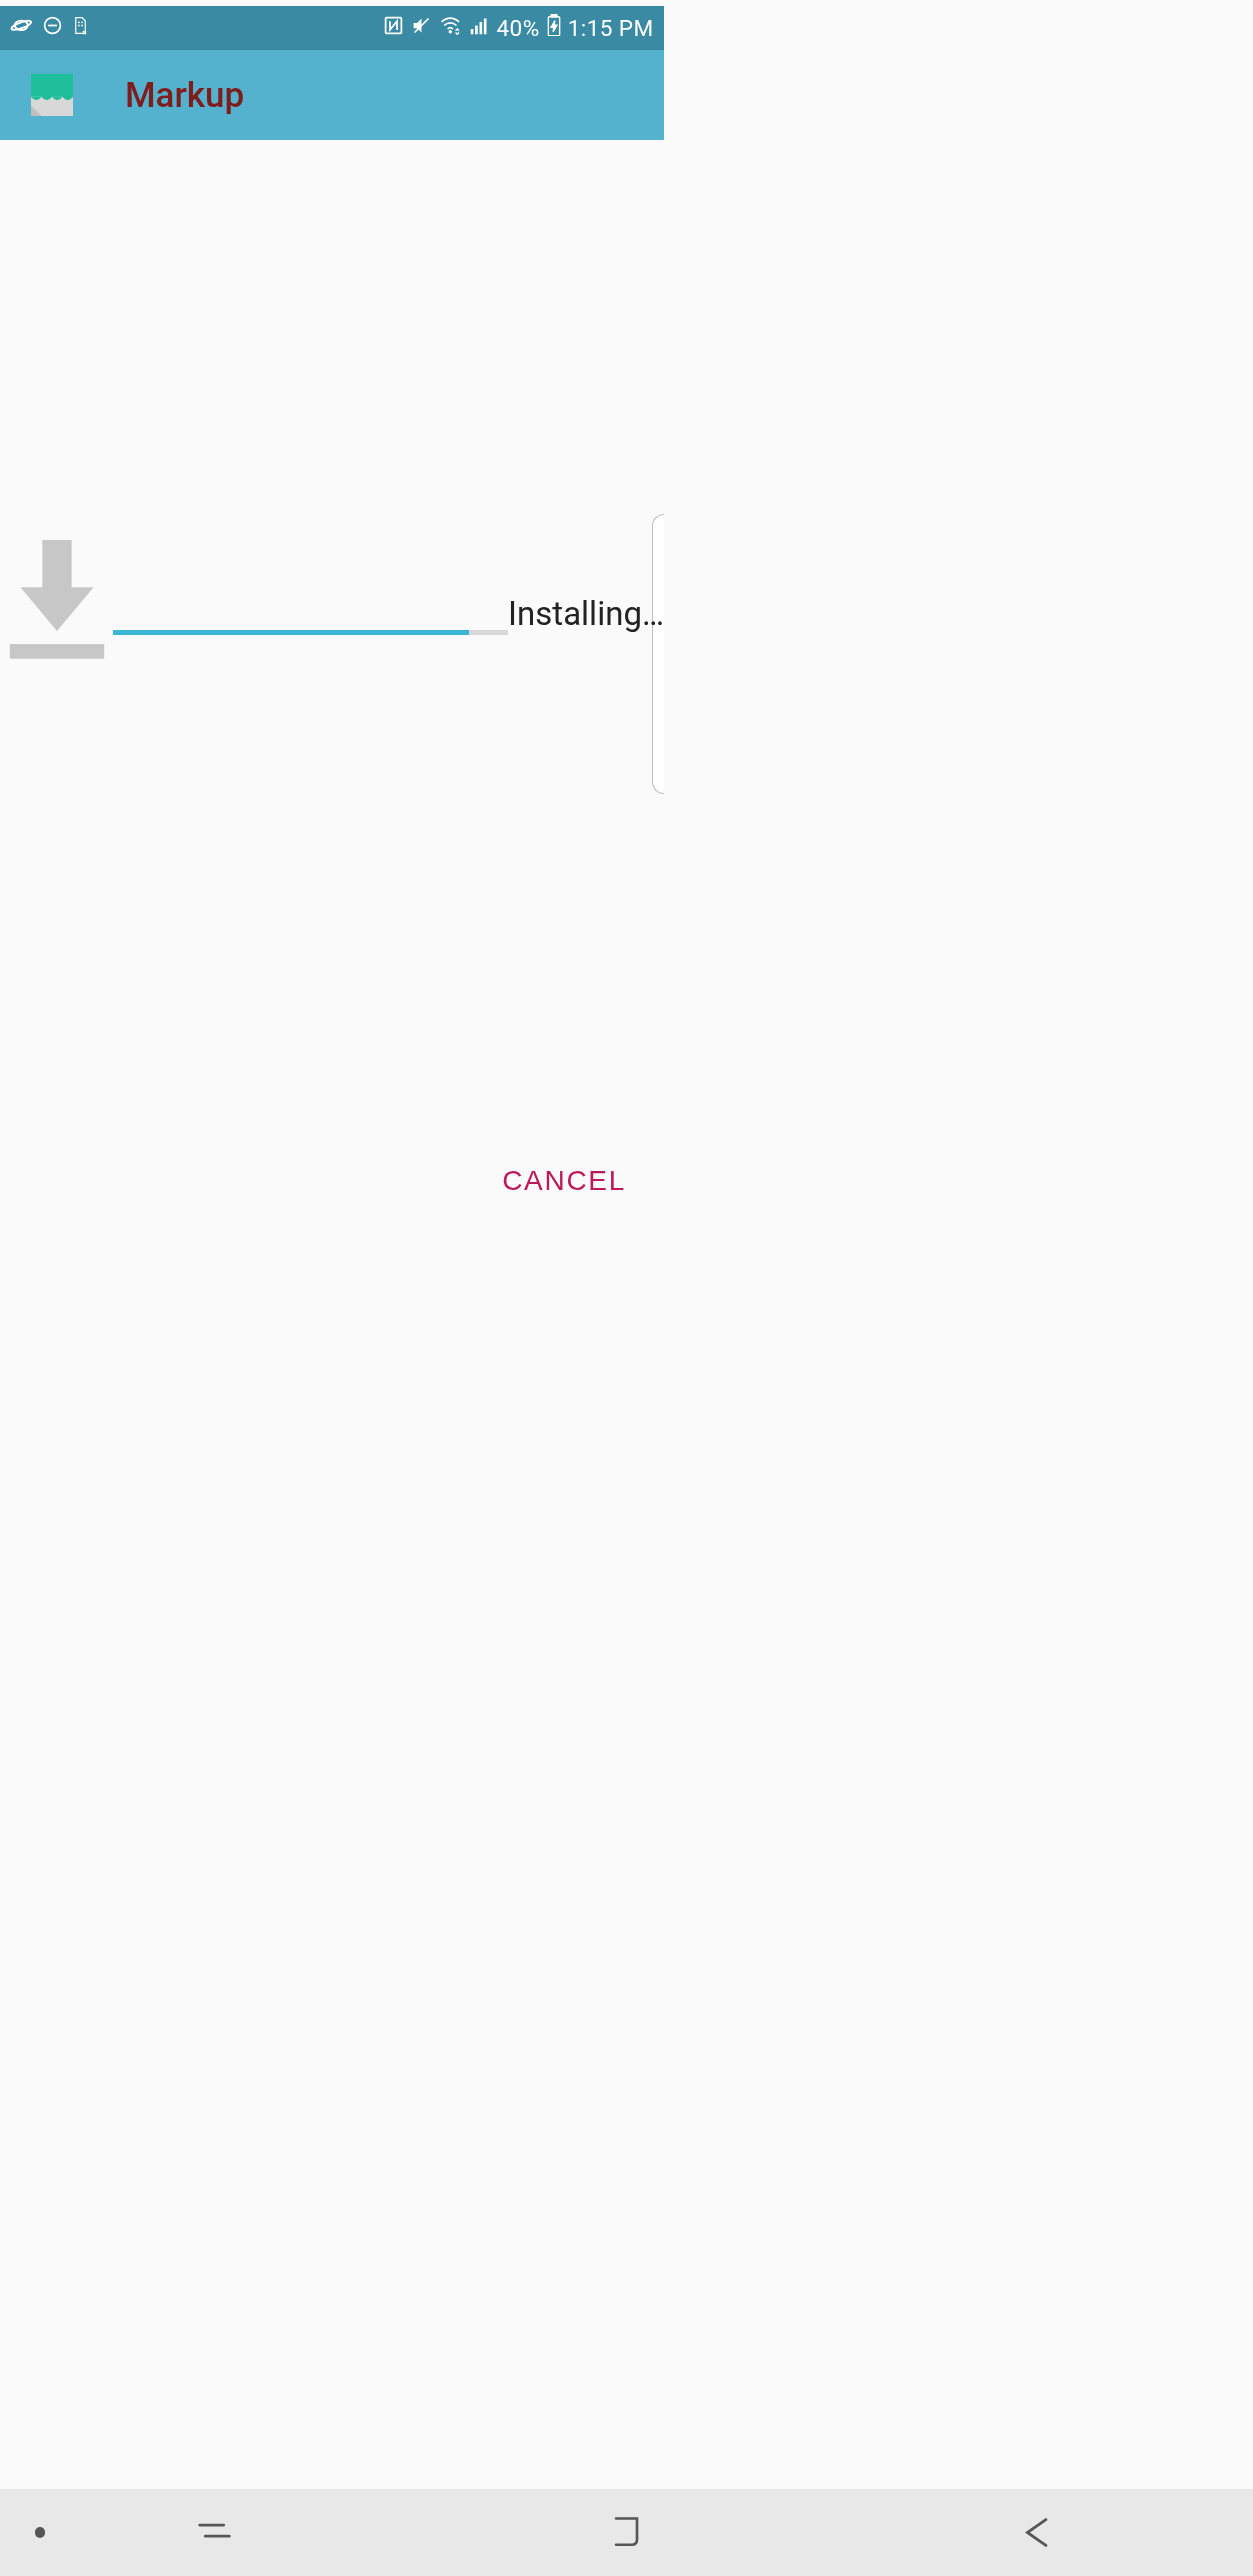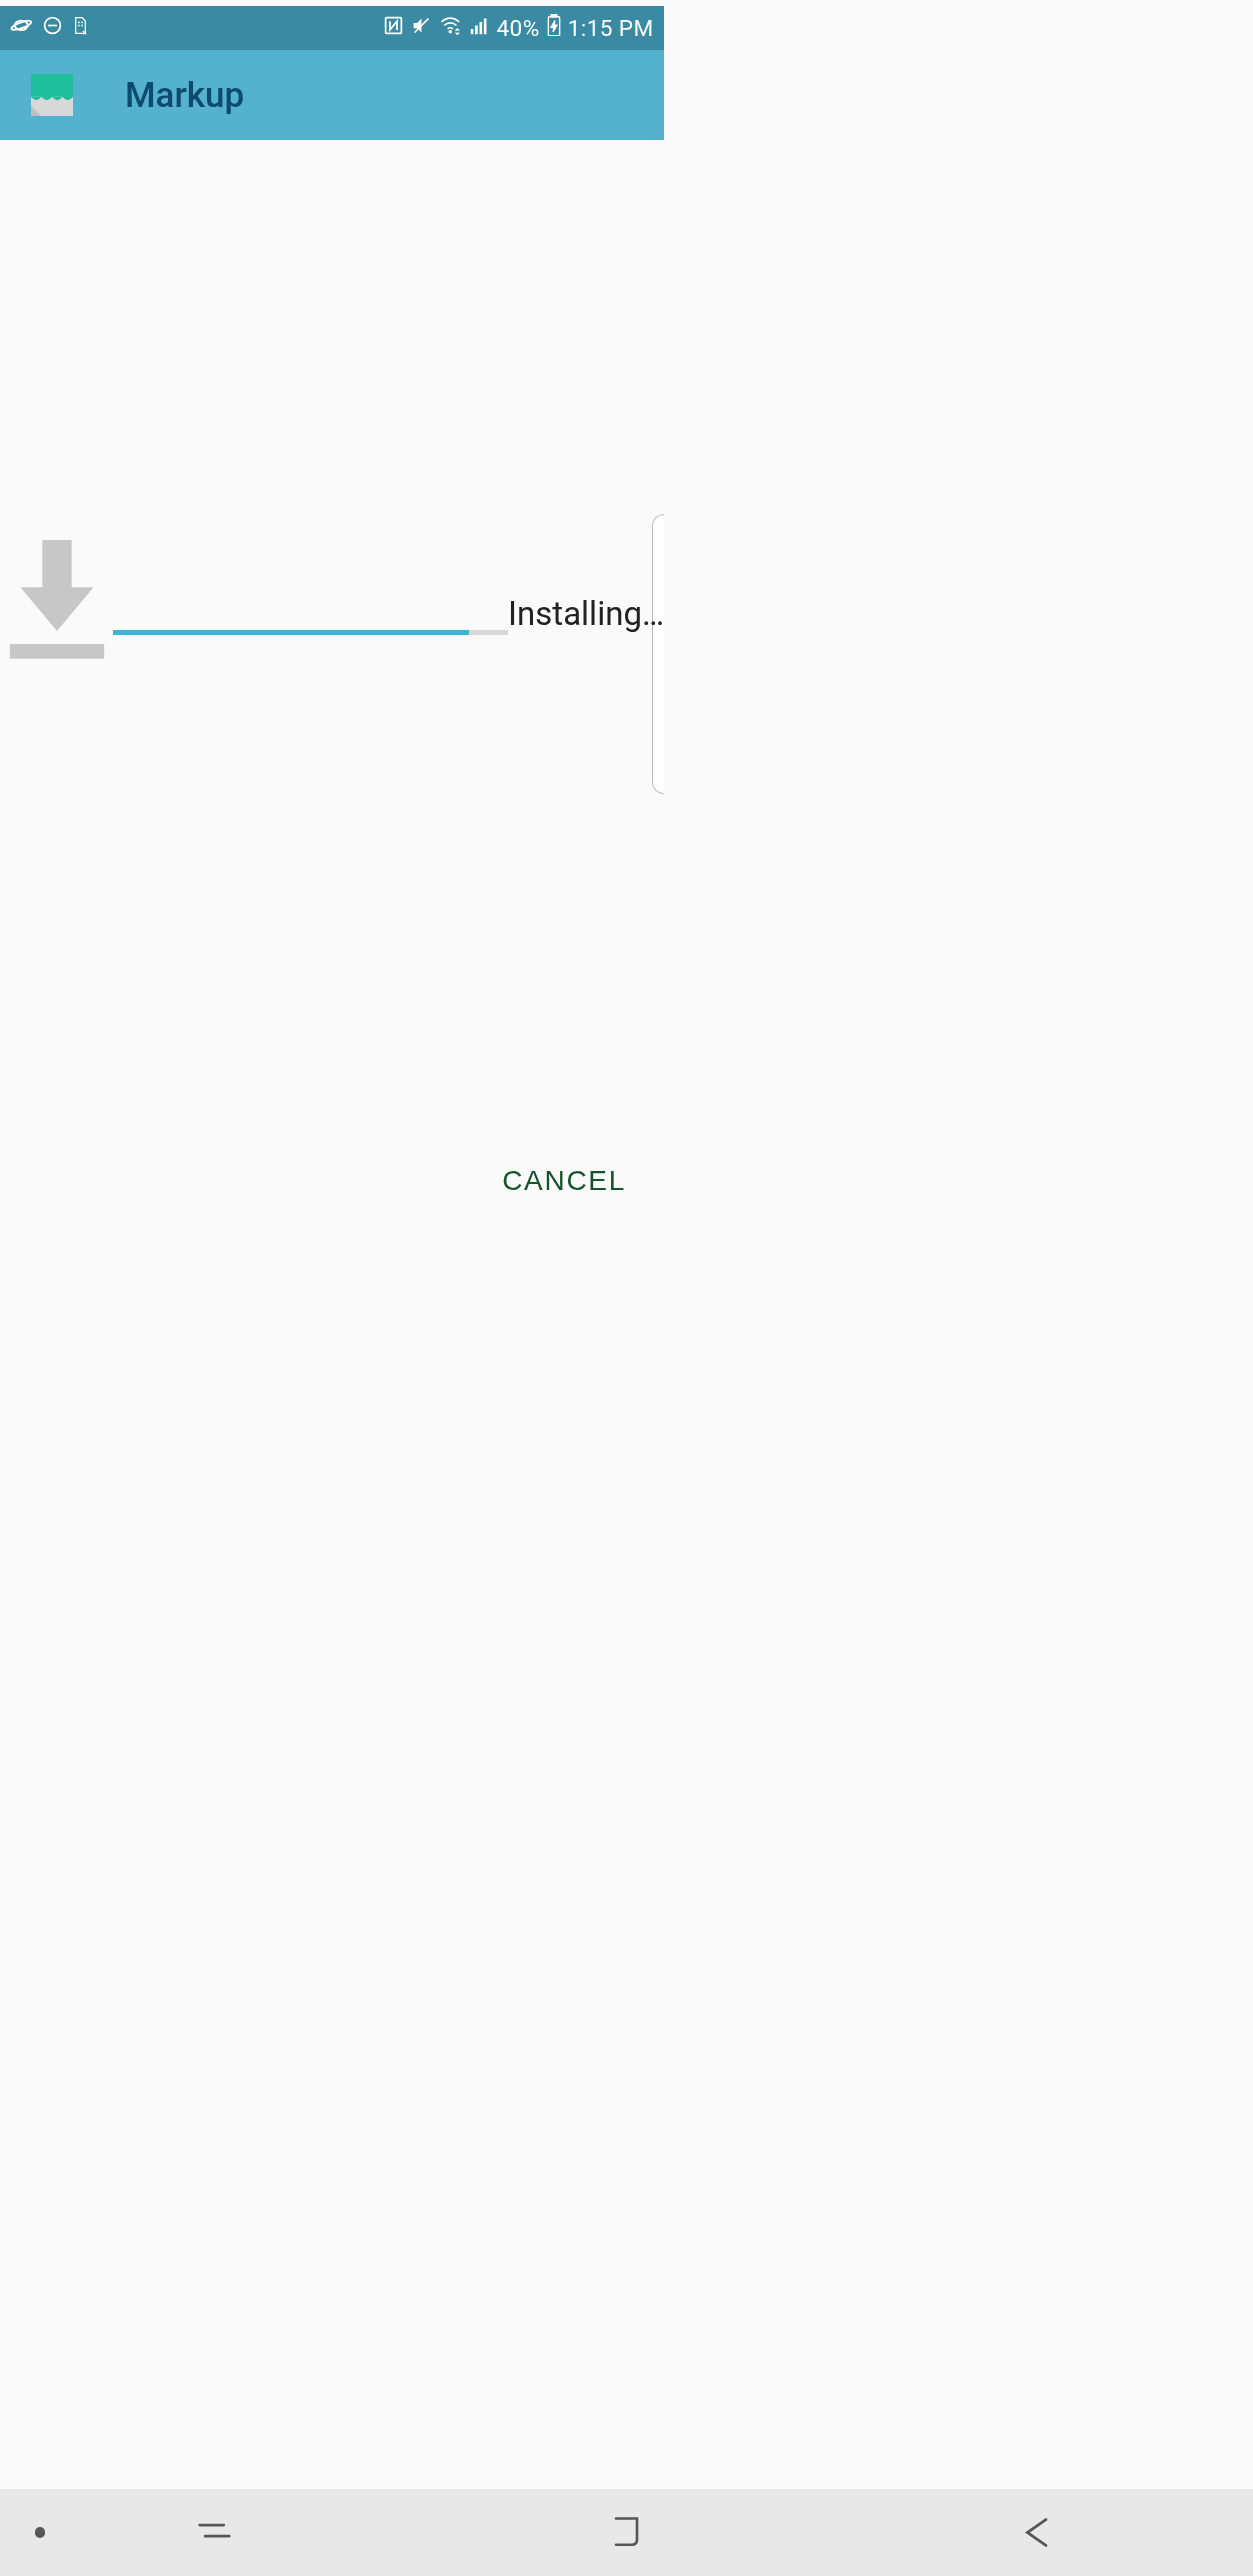--- a/index.html
+++ b/index.html
@@ -7,36 +7,36 @@
 
   
   .statusbar { height: 44px; background: #3b8aa3; display: flex; align-items: center; justify-content: space-between; padding: 0 10.4px; color: #fff; font-size: 22.6px; margin-top: 6px; }
   .sb-left { display: flex; align-items: center; gap: 8.7px; }
   .sb-right { display: flex; align-items: center; gap: 7px; }
   .sb-text { font-weight: 400; letter-spacing: 0.4px; }
 
   
   .appbar { height: 90px; background: #55b2cf; display: flex; align-items: center; padding-left: 31px; box-shadow: 0 1.7px 3.5px rgba(0,0,0,0.15); }
   .app-icon-box { width: 42px; height: 42px; position: relative; margin-right: 52px; }
-  .app-title { font-size: 35px; font-weight: 500; color: #0c4a6e; }
+  .app-title { font-size: 35px; font-weight: 500; color: #7f1d1d; }
 
   
   .content { position: relative; height: calc(1365px - 44px - 90px - 87px); background: #fafafa; }
   .dl-wrap { position: absolute; top: 400px; left: 0; right: 0; display: flex; flex-direction: row; align-items: center; }
   .dl-arrow { width: 113px; height: 122px; display: flex; flex-direction: column; align-items: center; }
   .progress-track { width: 461px; height: 5.2px; background: #d8d8d8; margin-top: 63px; position: relative; }
   .progress-fill { height: 5.2px; background: #3bb7d6; width: 90%; }
   .status-text { margin-top: 24.4px; font-size: 33px; color: #222; font-weight: 400; }
 
   
   .edge-handle { position: absolute; right: 0; top: 374px; width: 12.2px; height: 280px; border: 0.9px solid #bdbdbd; border-right: none; border-radius: 15.7px 0 0 15.7px; background: #fff; }
 
   
   .cancel-bar { position: absolute; bottom: 87px; right: 38px; }
-  .cancel-btn { font-size: 28px; font-weight: 500; color: #14532d; letter-spacing: 1.7px; background: none; border: none; }
+  .cancel-btn { font-size: 28px; font-weight: 500; color: #be185d; letter-spacing: 1.7px; background: none; border: none; }
 
   
   .navbar { position: absolute; bottom: 0; left: 0; right: 0; height: 87px; background: #e8e8e8; display: flex; align-items: center; justify-content: space-around; padding: 0 8.7px; }
   .nav-dot { width: 10.4px; height: 10.4px; background: #565656; border-radius: 50%; position: absolute; left: 35px; }
   .nav-btn { width: 44px; height: 44px; display: flex; align-items: center; justify-content: center; }
 </style>
 </head>
 <body>
 
 <div class="statusbar">

